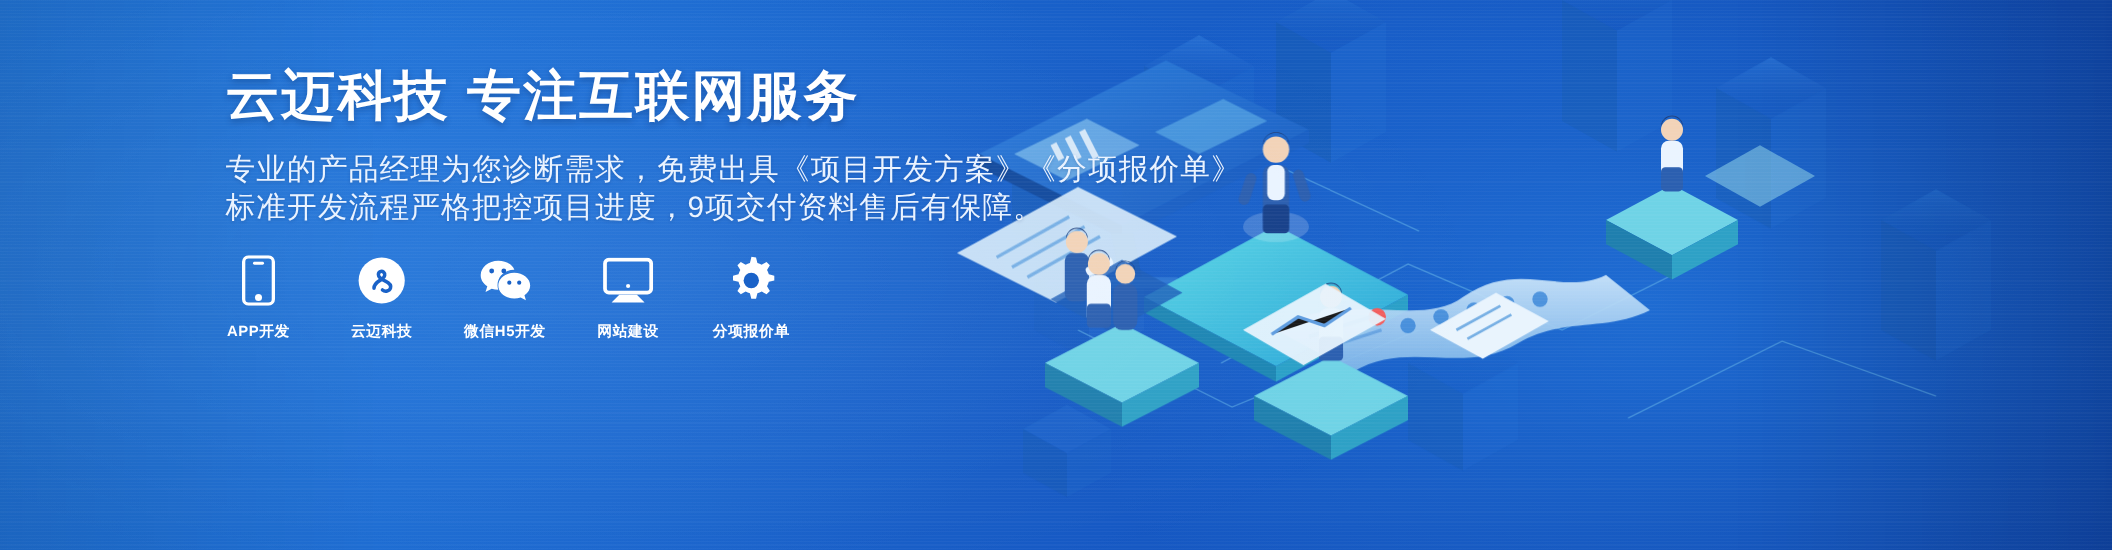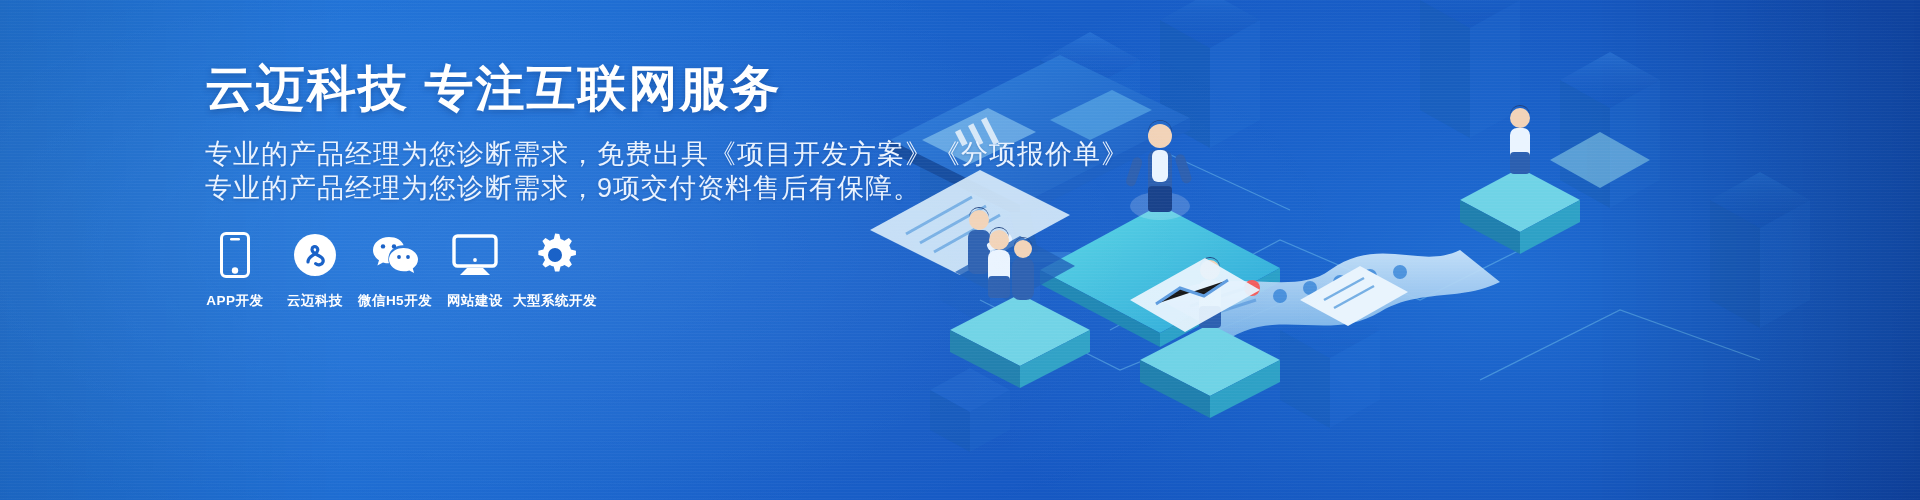--- a/index.html
+++ b/index.html
@@ -41,21 +41,21 @@
     text-shadow:0 2px 6px rgba(3,30,80,0.28);
   }
   .sub{margin-top:22px;}
   .sub-line{
     font-size:27px;line-height:34px;color:#eaf3ff;letter-spacing:1px;
     white-space:nowrap;text-shadow:0 1px 3px rgba(3,30,80,0.22);
   }
 
   
   .services{
-    position:absolute;left:205px;top:232px;display:flex;align-items:center;gap:20px;
+    position:absolute;left:205px;top:232px;display:flex;align-items:center;gap:52px;
   }
   .service{display:flex;flex-direction:column;align-items:center;width:60px;}
   .svc-icon{height:46px;display:flex;align-items:center;justify-content:center;}
   .svc-icon svg{display:block;}
   .svc-label{
     margin-top:14px;font-size:13.5px;color:#ffffff;white-space:nowrap;
     letter-spacing:0.5px;font-weight:bold;
   }
 
   
@@ -265,21 +265,21 @@
     </svg>
   </div>
 
   <div class="scanlines"></div>
   <div class="vignette"></div>
 
   <div class="copy">
     <div class="headline">云迈科技 专注互联网服务</div>
     <div class="sub">
       <div class="sub-line">专业的产品经理为您诊断需求，免费出具《项目开发方案》《分项报价单》</div>
-      <div class="sub-line">专业的产品经理为您诊断需求，9项交付资料售后有保障。</div>
+      <div class="sub-line">标准开发流程严格把控项目进度，9项交付资料售后有保障。</div>
     </div>
   </div>
 
   <div class="services">
 
     <div class="service">
       <span class="svc-icon">
         <svg width="30" height="46" viewBox="0 0 30 46" xmlns="http://www.w3.org/2000/svg">
           <rect x="1.5" y="1.5" width="27" height="43" rx="4.5" fill="none" stroke="#ffffff" stroke-width="3"></rect>
           <rect x="10" y="6" width="10" height="2.6" rx="1.3" fill="#ffffff"></rect>
@@ -332,17 +332,17 @@
         <svg width="44" height="44" viewBox="0 0 44 44" xmlns="http://www.w3.org/2000/svg">
           <path d="M22 0.5 l4.3 0.55 1.25 5.0 a16 16 0 0 1 3.9 1.62 l4.4 -2.6 3.05 3.05 -2.6 4.4
                    a16 16 0 0 1 1.62 3.9 l5.0 1.25 v4.3 l-5.0 1.25 a16 16 0 0 1 -1.62 3.9 l2.6 4.4
                    -3.05 3.05 -4.4 -2.6 a16 16 0 0 1 -3.9 1.62 l-1.25 5.0 h-4.3 l-1.25 -5.0
                    a16 16 0 0 1 -3.9 -1.62 l-4.4 2.6 -3.05 -3.05 2.6 -4.4 a16 16 0 0 1 -1.62 -3.9
                    l-5.0 -1.25 v-4.3 l5.0 -1.25 a16 16 0 0 1 1.62 -3.9 l-2.6 -4.4 3.05 -3.05
                    4.4 2.6 a16 16 0 0 1 3.9 -1.62 l1.25 -5.0 z" fill="#ffffff"></path>
           <circle cx="22" cy="22" r="7" fill="#1a62c8"></circle>
         </svg>
       </span>
-      <span class="svc-label">大型系统开发</span>
+      <span class="svc-label">分项报价单</span>
     </div>
 
   </div>
 </div>
 
 </body></html>

